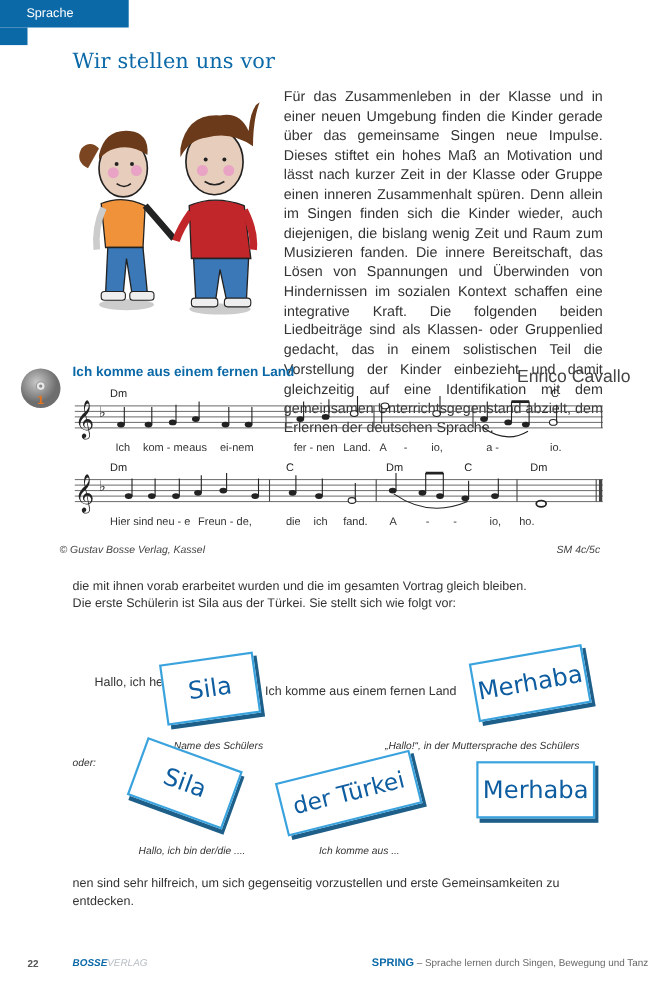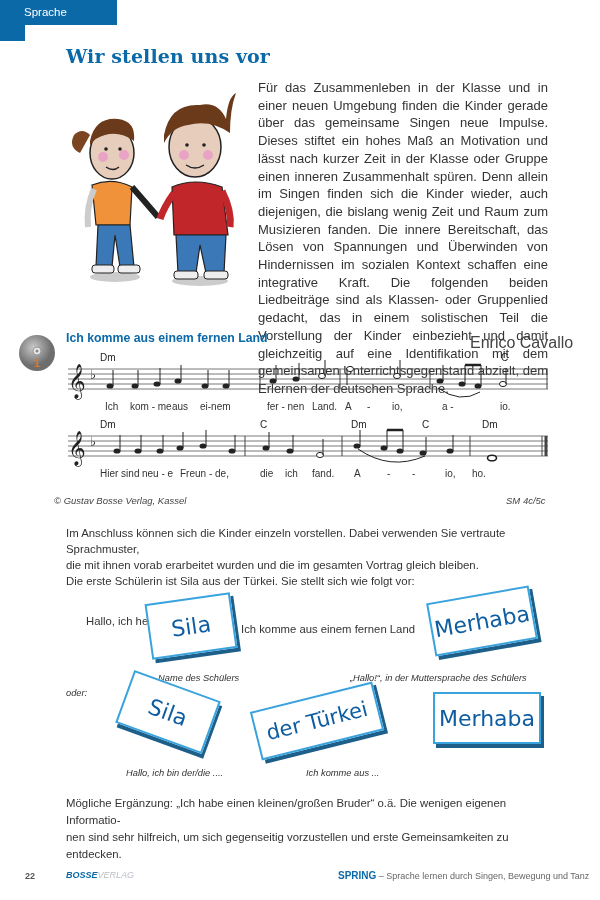--- a/index.html
+++ b/index.html
@@ -2,21 +2,21 @@
 <html><head>
 <meta charset="utf-8">
 <style>
   html, body { margin:0; padding:0; }
   body { width:600px; height:900px; background:#fff; position:relative; overflow:hidden;
          font-family:"Liberation Sans", sans-serif; color:#2a2a2a; }
   .abs { position:absolute; }
   .section-tab { left:0; top:0; width:117px; height:25px; background:#0b69a8; }
   .section-tab-ext { left:0; top:25px; width:25px; height:16px; background:#0b69a8; }
   .section-label { left:24px; top:6px; color:#fff; font-size:11.5px; font-weight:normal; }
-  .page-title { left:66px; top:45px; color:#0b69a8; font-family:"DejaVu Serif", serif; font-weight:bold; font-size:19px; letter-spacing:0.1px; }
+  .page-title { left:66px; top:45px; color:#0b69a8; font-family:"DejaVu Serif", serif; font-weight:normal; font-size:19px; letter-spacing:0.1px; }
   .intro { left:258px; top:79px; width:290px; font-size:13px; line-height:17.7px; text-align:justify; color:#333; }
   .illustration { left:60px; top:75px; width:190px; height:215px; }
   .cd-icon { left:18px; top:334px; width:38px; height:38px; }
   .song-title { left:66px; top:331px; color:#0b69a8; font-weight:bold; font-size:12.3px; }
   .composer { left:470px; top:334px; font-size:16px; color:#444; }
   .score { left:60px; top:348px; width:490px; height:150px; }
   .copyright { left:54px; top:495px; font-size:9.5px; font-style:italic; color:#444; }
   .sm-ref { left:506px; top:495px; font-size:9.5px; font-style:italic; color:#444; }
   .para2 { left:66px; top:525px; width:490px; font-size:11.4px; line-height:16px; color:#333; }
   .txt { font-size:11.3px; color:#333; }
@@ -231,39 +231,37 @@
       <text class="lyr" x="385" y="62">io,</text>
       <text class="lyr" x="412" y="62">ho.</text>
     </g>
   </g>
 </svg>
 
 <div class="abs copyright">© Gustav Bosse Verlag, Kassel</div>
 <div class="abs sm-ref">SM 4c/5c</div>
 
 <div class="abs para2">
-  <div>Im Anschluss können sich die Kinder einzeln vorstellen. Dabei verwenden Sie vertraute Sprachmuster,</div>
   <div>die mit ihnen vorab erarbeitet wurden und die im gesamten Vortrag gleich bleiben.</div>
   <div>Die erste Schülerin ist Sila aus der Türkei. Sie stellt sich wie folgt vor:</div>
 </div>
 
 <div class="abs txt" style="left:66px; top:615px;padding-left:20px;">Hallo, ich heiße.</div>
 <div class="card" style="left:148px; top:598px; width:82px; height:52px; font-size:22px; transform:rotate(-8deg);">Sila</div>
 <div class="abs txt" style="left:241px; top:623px;">Ich komme aus einem fernen Land</div>
 <div class="card" style="left:430px; top:594px; width:100px; height:50px; font-size:22px; transform:rotate(-10deg);">Merhaba</div>
 <div class="abs cap" style="left:158px; top:673px;">Name des Schülers</div>
 <div class="abs cap" style="left:350px; top:673px;">„Hallo!“, in der Muttersprache des Schülers</div>
 
 <div class="abs cap" style="left:66px; top:688px;">oder:</div>
 <div class="card" style="left:122px; top:684px; width:88px; height:52px; font-size:22px; transform:rotate(20deg);">Sila</div>
 <div class="card" style="left:254px; top:696px; width:122px; height:46px; font-size:21px; transform:rotate(-14deg);">der Türkei</div>
 <div class="card" style="left:433px; top:692px; width:104px; height:48px; font-size:22px;">Merhaba</div>
 <div class="abs cap" style="left:126px; top:768px;">Hallo, ich bin der/die ....</div>
-<div class="abs cap" style="left:306px; top:768px;">Ich komme aus ...</div>
+<div class="abs cap" style="left:290px; top:768px;">Ich komme aus ...</div>
 
 <div class="abs para3">
-  <div>Mögliche Ergänzung: „Ich habe einen kleinen/großen Bruder“ o.ä. Die wenigen eigenen Informatio-</div>
   <div>nen sind sehr hilfreich, um sich gegenseitig vorzustellen und erste Gemeinsamkeiten zu entdecken.</div>
 </div>
 
 <div class="abs page-num">22</div>
 <div class="abs publisher"><span class="b1">BOSSE</span><span class="b2">VERLAG</span></div>
 <div class="abs footer-right"><span class="brand">SPRING</span><span> – Sprache lernen durch Singen, Bewegung und Tanz</span></div>
 
 </body></html>

